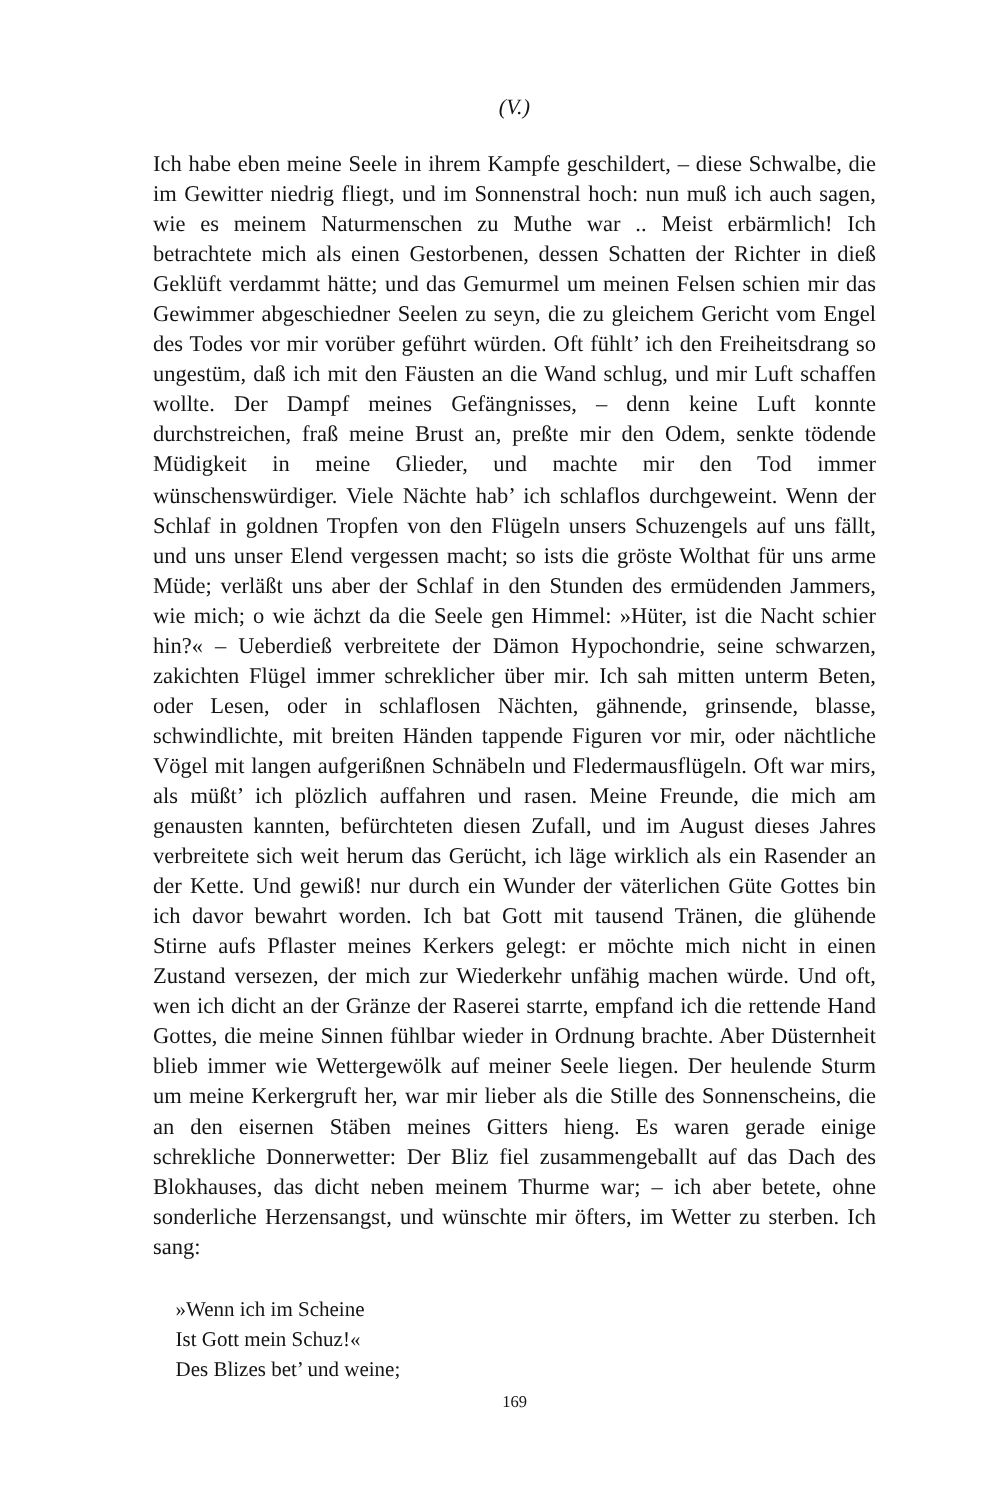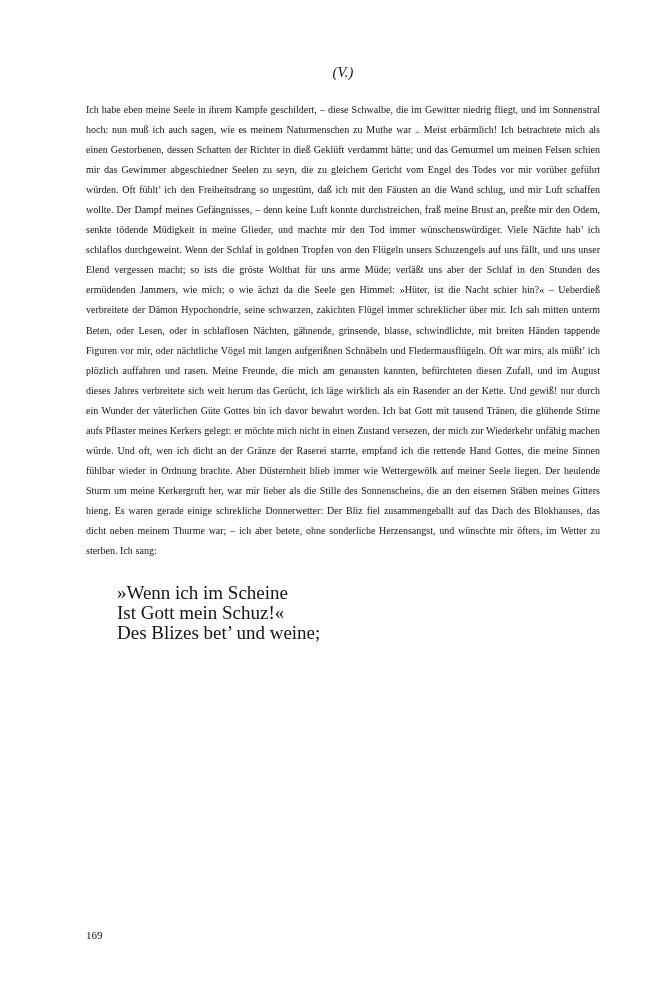--- a/index.html
+++ b/index.html
@@ -35,47 +35,47 @@
   .section-heading {
     text-align: center;
     font-style: italic;
     font-size: 14.5px;
     line-height: 20px;
     margin: 0 0 18px 0;
     letter-spacing: 0.2px;
   }
 
   .body-paragraph {
-    margin: 0;
+    margin: 16px;
     text-align: justify;
     text-justify: inter-word;
-    font-size: 10px;
+    font-size: 15px;
     line-height: 20.05px;
     hyphens: none;
     word-spacing: 0.02em;
   }
 
   .verse-block {
     margin: 22px 0 0 0;
     padding-left: 31px;
-    font-size: 19px;
+    font-size: 14px;
     line-height: 20.05px;
     text-align: left;
   }
   .verse-line {
     display: block;
     white-space: pre;
   }
 
   .page-number {
     position: absolute;
     left: 86px;
     top: 928px;
     width: 514px;
-    text-align: left;
+    text-align: center;
     font-size: 11px;
     line-height: 14px;
   }
 </style>
 </head>
 <body>
 
 <div class="page">
 
   <div class="textblock">

